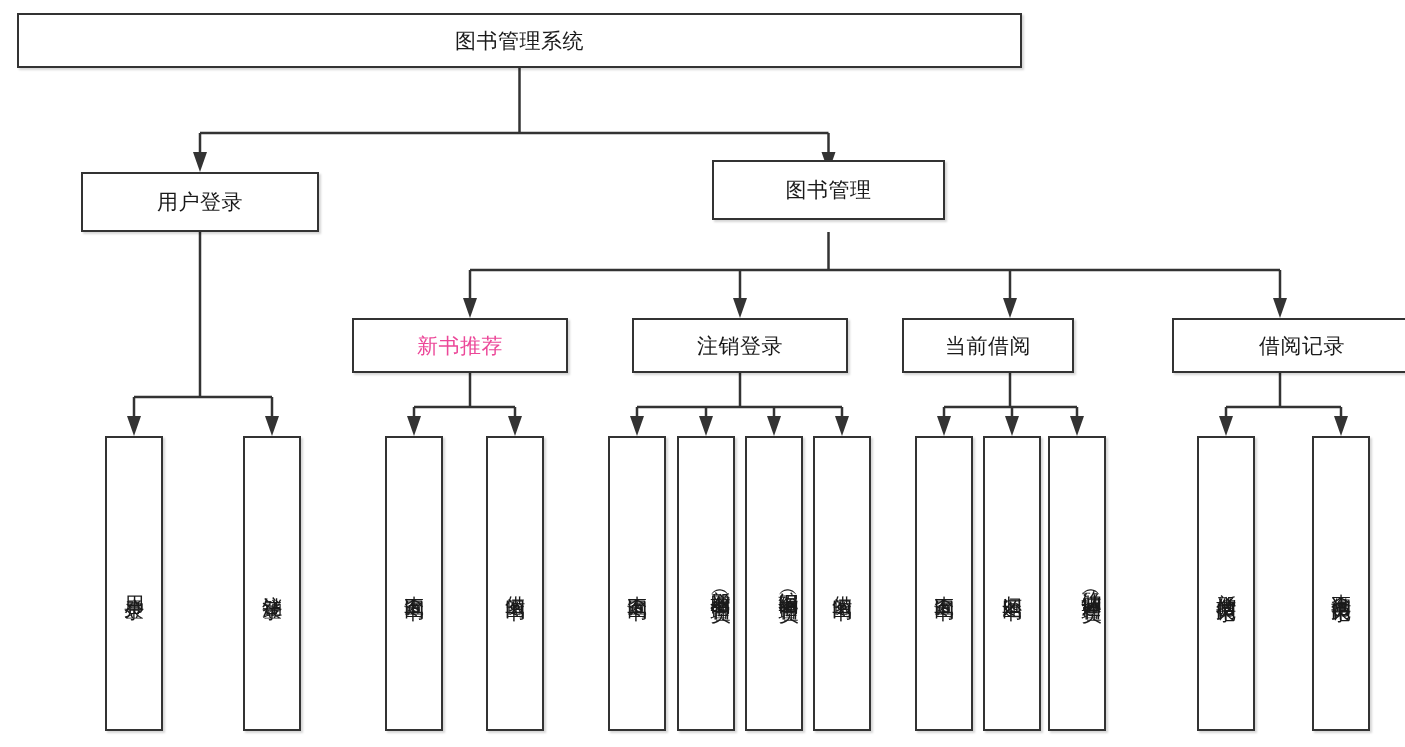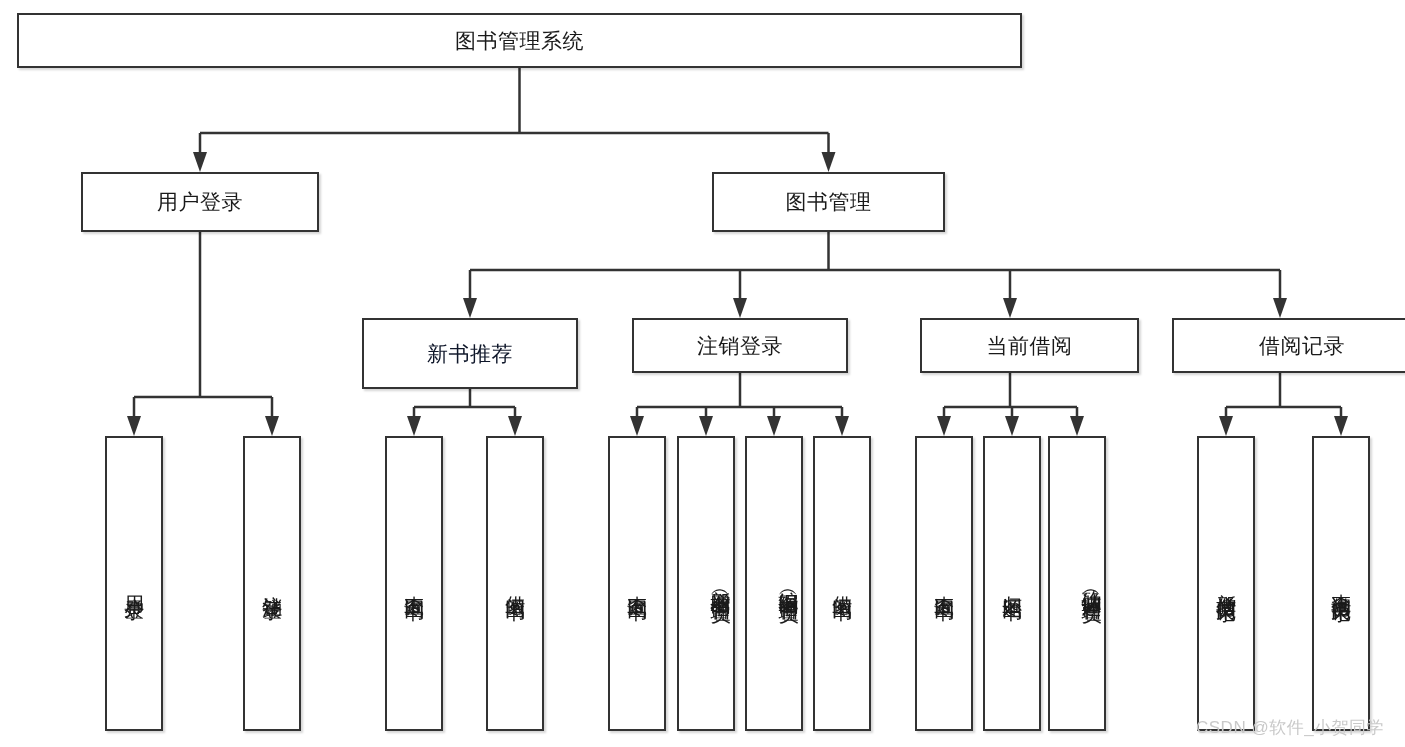--- a/index.html
+++ b/index.html
@@ -126,30 +126,30 @@
       <line x1="1341" y1="407" x2="1341" y2="416" stroke="#333333" stroke-width="2.5"></line>
       <path d="M 1334 416 L 1348 416 L 1341 436 Z" fill="#333333"></path>
     </svg>
   <div id="nodes">
       <div class="node horizontal" style="left: 17px; top: 13px; width: 1005px; height: 55px; border-color: rgb(51, 51, 51); background: rgb(255, 255, 255); color: rgb(26, 26, 26);">
         <span class="node-label">图书管理系统</span>
       </div>
       <div class="node horizontal" style="left: 81px; top: 172px; width: 238px; height: 60px; border-color: rgb(51, 51, 51); background: rgb(255, 255, 255); color: rgb(26, 26, 26);">
         <span class="node-label">用户登录</span>
       </div>
-      <div class="node horizontal" style="left: 712px; top: 172px; width: 233px; height: 60px; border-color: rgb(51, 51, 51); background: rgb(255, 255, 255); color: rgb(26, 26, 26);">
+      <div class="node horizontal" style="left: 712px; top: 160px; width: 233px; height: 60px; border-color: rgb(51, 51, 51); background: rgb(255, 255, 255); color: rgb(26, 26, 26);">
         <span class="node-label">图书管理</span>
       </div>
-      <div class="node horizontal" style="left: 362px; top: 318px; width: 216px; height: 71px; border-color: rgb(51, 51, 51); background: rgb(255, 255, 255); color: #0f172a;">
+      <div class="node horizontal" style="left: 352px; top: 318px; width: 216px; height: 55px; border-color: rgb(51, 51, 51); background: rgb(255, 255, 255); color: #ec4899;">
         <span class="node-label">新书推荐</span>
       </div>
       <div class="node horizontal" style="left: 632px; top: 318px; width: 216px; height: 55px; border-color: rgb(51, 51, 51); background: rgb(255, 255, 255); color: rgb(26, 26, 26);">
         <span class="node-label">注销登录</span>
       </div>
-      <div class="node horizontal" style="left: 902px; top: 318px; width: 219px; height: 55px; border-color: rgb(51, 51, 51); background: rgb(255, 255, 255); color: rgb(26, 26, 26); margin-left: 18px;">
+      <div class="node horizontal" style="left: 902px; top: 318px; width: 172px; height: 55px; border-color: rgb(51, 51, 51); background: rgb(255, 255, 255); color: rgb(26, 26, 26);">
         <span class="node-label">当前借阅</span>
       </div>
       <div class="node horizontal" style="left: 1172px; top: 318px; width: 260px; height: 55px; border-color: rgb(51, 51, 51); background: rgb(255, 255, 255); color: rgb(26, 26, 26);">
         <span class="node-label">借阅记录</span>
       </div>
       <div class="node vertical centered" style="left: 105px; top: 436px; width: 58px; height: 295px; border-color: rgb(51, 51, 51); background: rgb(255, 255, 255); color: rgb(26, 26, 26);">
         <span class="node-label">用户登录</span>
       </div>
       <div class="node vertical centered" style="left: 243px; top: 436px; width: 58px; height: 295px; border-color: rgb(51, 51, 51); background: rgb(255, 255, 255); color: rgb(26, 26, 26);">
         <span class="node-label">注销登录</span>
@@ -181,14 +181,13 @@
       <div class="node vertical" style="left: 1048px; top: 436px; width: 58px; height: 295px; border-color: rgb(51, 51, 51); background: rgb(255, 255, 255); color: rgb(26, 26, 26);">
         <span class="node-label">确认归还（管理员）</span>
       </div>
       <div class="node vertical centered" style="left: 1197px; top: 436px; width: 58px; height: 295px; border-color: rgb(51, 51, 51); background: rgb(255, 255, 255); color: rgb(26, 26, 26);">
         <span class="node-label">新增借阅记录</span>
       </div>
       <div class="node vertical centered" style="left: 1312px; top: 436px; width: 58px; height: 295px; border-color: rgb(51, 51, 51); background: rgb(255, 255, 255); color: rgb(26, 26, 26);">
         <span class="node-label">查询借阅记录</span>
       </div>
     </div>
-  <div class="watermark" style="left: 1196px; top: 716px; color: rgb(201, 201, 201);">CSDN @软件_小贺同学</div>
 </div>
 
 </body></html>

